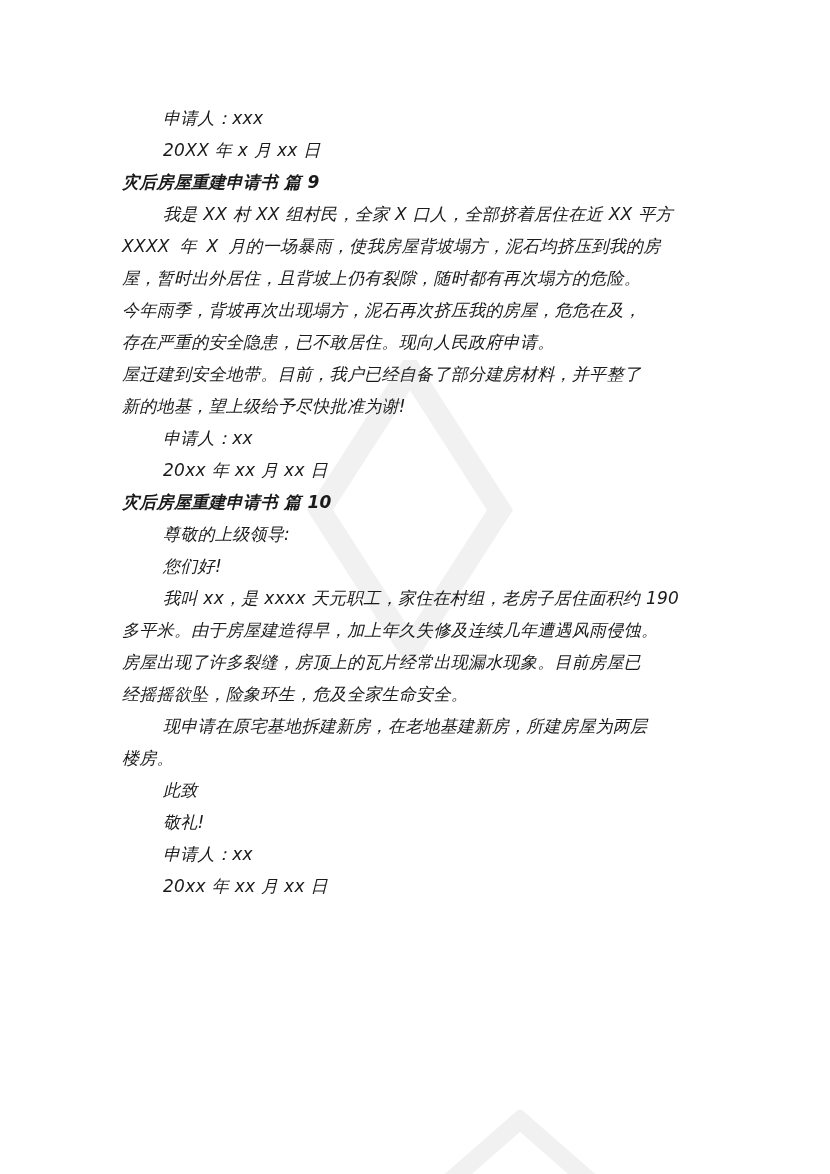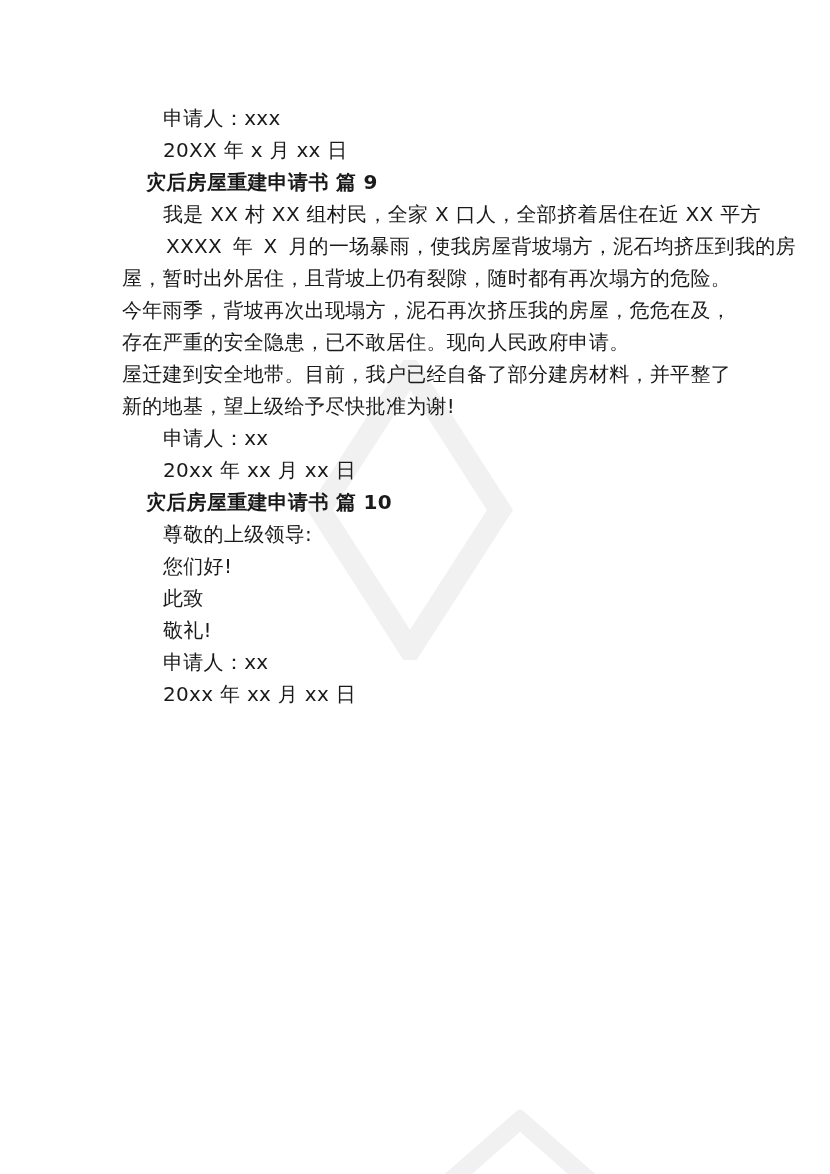--- a/index.html
+++ b/index.html
@@ -2,24 +2,24 @@
 <html><head>
 <meta charset="utf-8">
 <style>
   html, body { margin: 0; padding: 0; }
   body {
     width: 830px; height: 1174px; background: #ffffff; position: relative; overflow: hidden;
     font-family: "DejaVu Sans", "Liberation Sans", sans-serif; color: #1a1a1a;
   }
   .page { position: absolute; left: 122px; top: 102px; width: 590px; }
   .line {
-    font-size: 20px; line-height: 32px; height: 32px; white-space: nowrap; letter-spacing: 0.3px;
+    font-size: 17px; line-height: 32px; height: 32px; white-space: nowrap; letter-spacing: 0.3px; font-style: italic;
   }
   .indent { padding-left: 41px; }
-  .heading { font-weight: bold; margin-left: 24px; }
+  .heading { font-weight: bold; }
   .watermark {
     position: absolute; pointer-events: none; opacity: 0.05;
   }
 </style>
 </head>
 <body>
 
 <svg class="watermark" style="left:300px;top:360px;" width="220" height="300" viewBox="0 0 220 300">
   <path d="M110 10 L200 150 L110 290 L20 150 Z" fill="none" stroke="#000" stroke-width="22"></path>
 </svg>
@@ -28,33 +28,43 @@
 </svg>
 
 <div class="page">
   <div class="line indent">申请人：xxx</div>
   <div class="line indent">20XX 年 x 月 xx 日</div>
 
   <div class="line heading">灾后房屋重建申请书 篇 9</div>
 
   <div>
     <div class="line indent">我是 XX 村 XX 组村民，全家 X 口人，全部挤着居住在近 XX 平方</div>
-    <div class="line" style="word-spacing:4px;margin-left:44px;">XXXX 年 X 月的一场暴雨，使我房屋背坡塌方，泥石均挤压到我的房</div>
+    <div class="line" style="word-spacing:4px;">XXXX 年 X 月的一场暴雨，使我房屋背坡塌方，泥石均挤压到我的房</div>
     <div class="line">屋，暂时出外居住，且背坡上仍有裂隙，随时都有再次塌方的危险。</div>
     <div class="line">今年雨季，背坡再次出现塌方，泥石再次挤压我的房屋，危危在及，</div>
     <div class="line">存在严重的安全隐患，已不敢居住。现向人民政府申请。</div>
   </div>
   <div>
     <div class="line">屋迁建到安全地带。目前，我户已经自备了部分建房材料，并平整了</div>
     <div class="line">新的地基，望上级给予尽快批准为谢!</div>
   </div>
   <div class="line indent">申请人：xx</div>
   <div class="line indent">20xx 年 xx 月 xx 日</div>
 
   <div class="line heading">灾后房屋重建申请书 篇 10</div>
   <div class="line indent">尊敬的上级领导:</div>
   <div class="line indent">您们好!</div>
 
+  <div>
+    <div class="line indent">我叫 xx，是 xxxx 天元职工，家住在村组，老房子居住面积约 190</div>
+    <div class="line">多平米。由于房屋建造得早，加上年久失修及连续几年遭遇风雨侵蚀。</div>
+    <div class="line">房屋出现了许多裂缝，房顶上的瓦片经常出现漏水现象。目前房屋已</div>
+    <div class="line">经摇摇欲坠，险象环生，危及全家生命安全。</div>
+  </div>
+  <div>
+    <div class="line indent">现申请在原宅基地拆建新房，在老地基建新房，所建房屋为两层</div>
+    <div class="line">楼房。</div>
+  </div>
   <div class="line indent">此致</div>
   <div class="line indent">敬礼!</div>
   <div class="line indent">申请人：xx</div>
   <div class="line indent">20xx 年 xx 月 xx 日</div>
 </div>
 
 </body></html>

